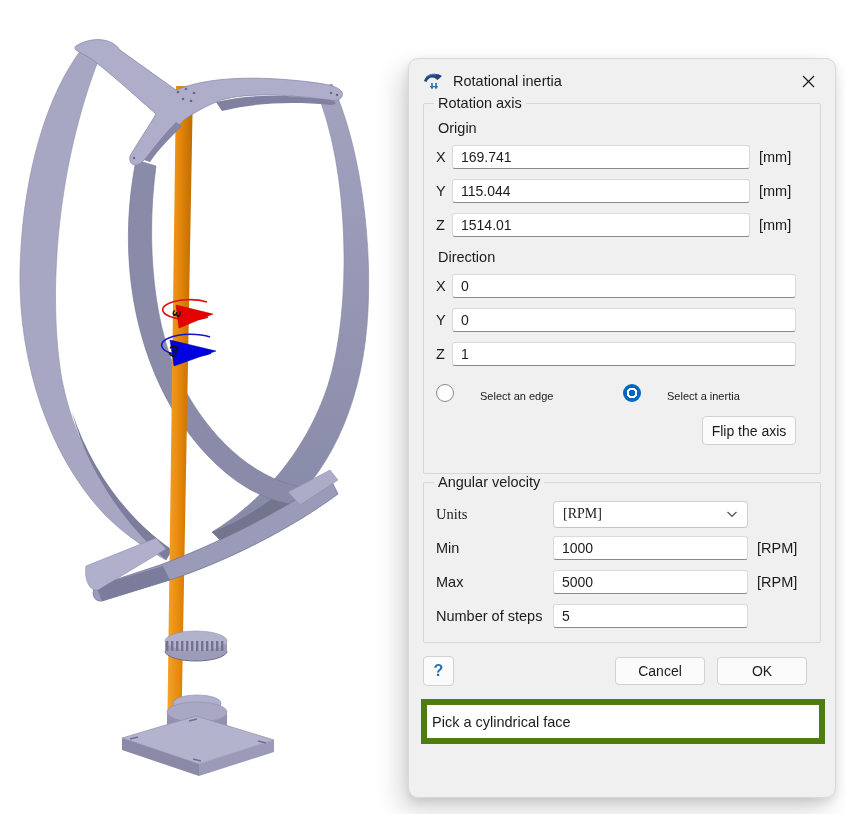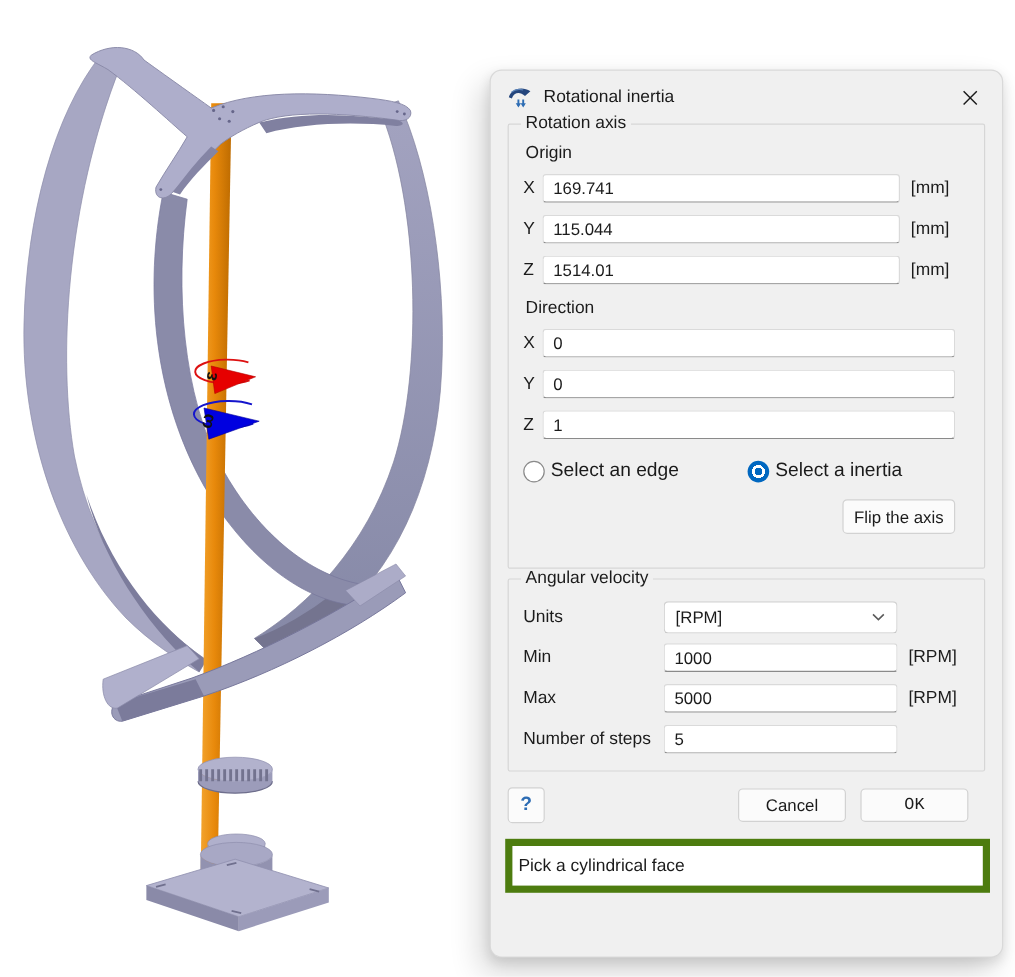--- a/index.html
+++ b/index.html
@@ -45,21 +45,21 @@
   .txt {
     height:24px; background:#ffffff; border:1px solid #dadada; border-bottom:1px solid #8a8a8a;
     border-radius:3px; padding:0 8px; font-size:14px; color:#1b1b1b;
     font-family:"Liberation Sans", sans-serif; outline:none;
   }
   .txt.origin { width:298px; }
   .txt.direction { width:344px; }
   .unit { font-size:14.5px; margin-left:9px; width:40px; }
 
   .radio-row { display:flex; align-items:center; margin-top:10px; height:24px; }
-  .radio-opt { display:flex; align-items:flex-end; gap:5px; font-size:16px; }
+  .radio-opt { display:flex; align-items:flex-end; gap:26px; font-size:11px; }
   .radio-opt.first { flex:0 0 187px; }
   .radio {
     width:18px; height:18px; border-radius:50%; flex:0 0 18px;
     background:#ffffff; border:1px solid #8a8a8a;
   }
   .radio.checked {
     border:none;
     background:radial-gradient(circle at 50% 50%, #0067C0 0 3.2px, #ffffff 3.2px 5.4px, #0067C0 5.4px 9px);
   }
   .flip-row { display:flex; justify-content:flex-end; margin-top:11px; padding-right:12px; }
@@ -76,21 +76,21 @@
   .combo {
     width:195px; height:27px; background:#fff; border:1px solid #d0d0d0; border-bottom-color:#c5c5c5;
     border-radius:4px; display:flex; align-items:center; padding:0 9px; font-size:14px;
   }
   .combo .chev { margin-left:auto; display:flex; }
   .txt.num { width:195px; }
 
   .footer { display:flex; align-items:center; margin-top:13px; height:30px; }
   .btn-help { width:31px; height:30px; font-size:16px; font-weight:bold; color:#2E6DB4; }
   .btn-cancel { width:90px; height:28px; margin-left:auto; }
-  .btn-ok { width:90px; height:28px; margin-left:12px; margin-right:14px;font-family:Liberation Mono, monospace; }
+  .btn-ok { width:90px; height:28px; margin-left:12px; margin-right:14px; }
 
   .status-box {
     margin:13px 0 0 -2px; width:404px; height:45px; background:#ffffff;
     border:6px solid #4d7c0f; display:flex; align-items:center; padding-left:5px;
     font-size:14.5px; color:#1b1b1b;
   }
 </style>
 </head>
 <body>
 
@@ -250,21 +250,21 @@
     </div>
 
     <div class="flip-row">
       <button class="btn btn-flip">Flip the axis</button>
     </div>
   </fieldset>
 
   <fieldset class="group group-angular">
     <legend>Angular velocity</legend>
 
-    <div class="arow" style="margin-top:5px;">
+    <div class="arow" style="margin-top:5px;font-family:Liberation Serif, serif;">
       <span class="arow-label">Units</span>
       <div class="combo">
         <span>[RPM]</span>
         <span class="chev">
           <svg width="12" height="8" viewBox="0 0 12 8">
               <path d="M1.5,2 L6,6.3 L10.5,2" fill="none" stroke="#5a5a5a" stroke-width="1.3"></path>
             </svg>
         </span>
       </div>
     </div>

